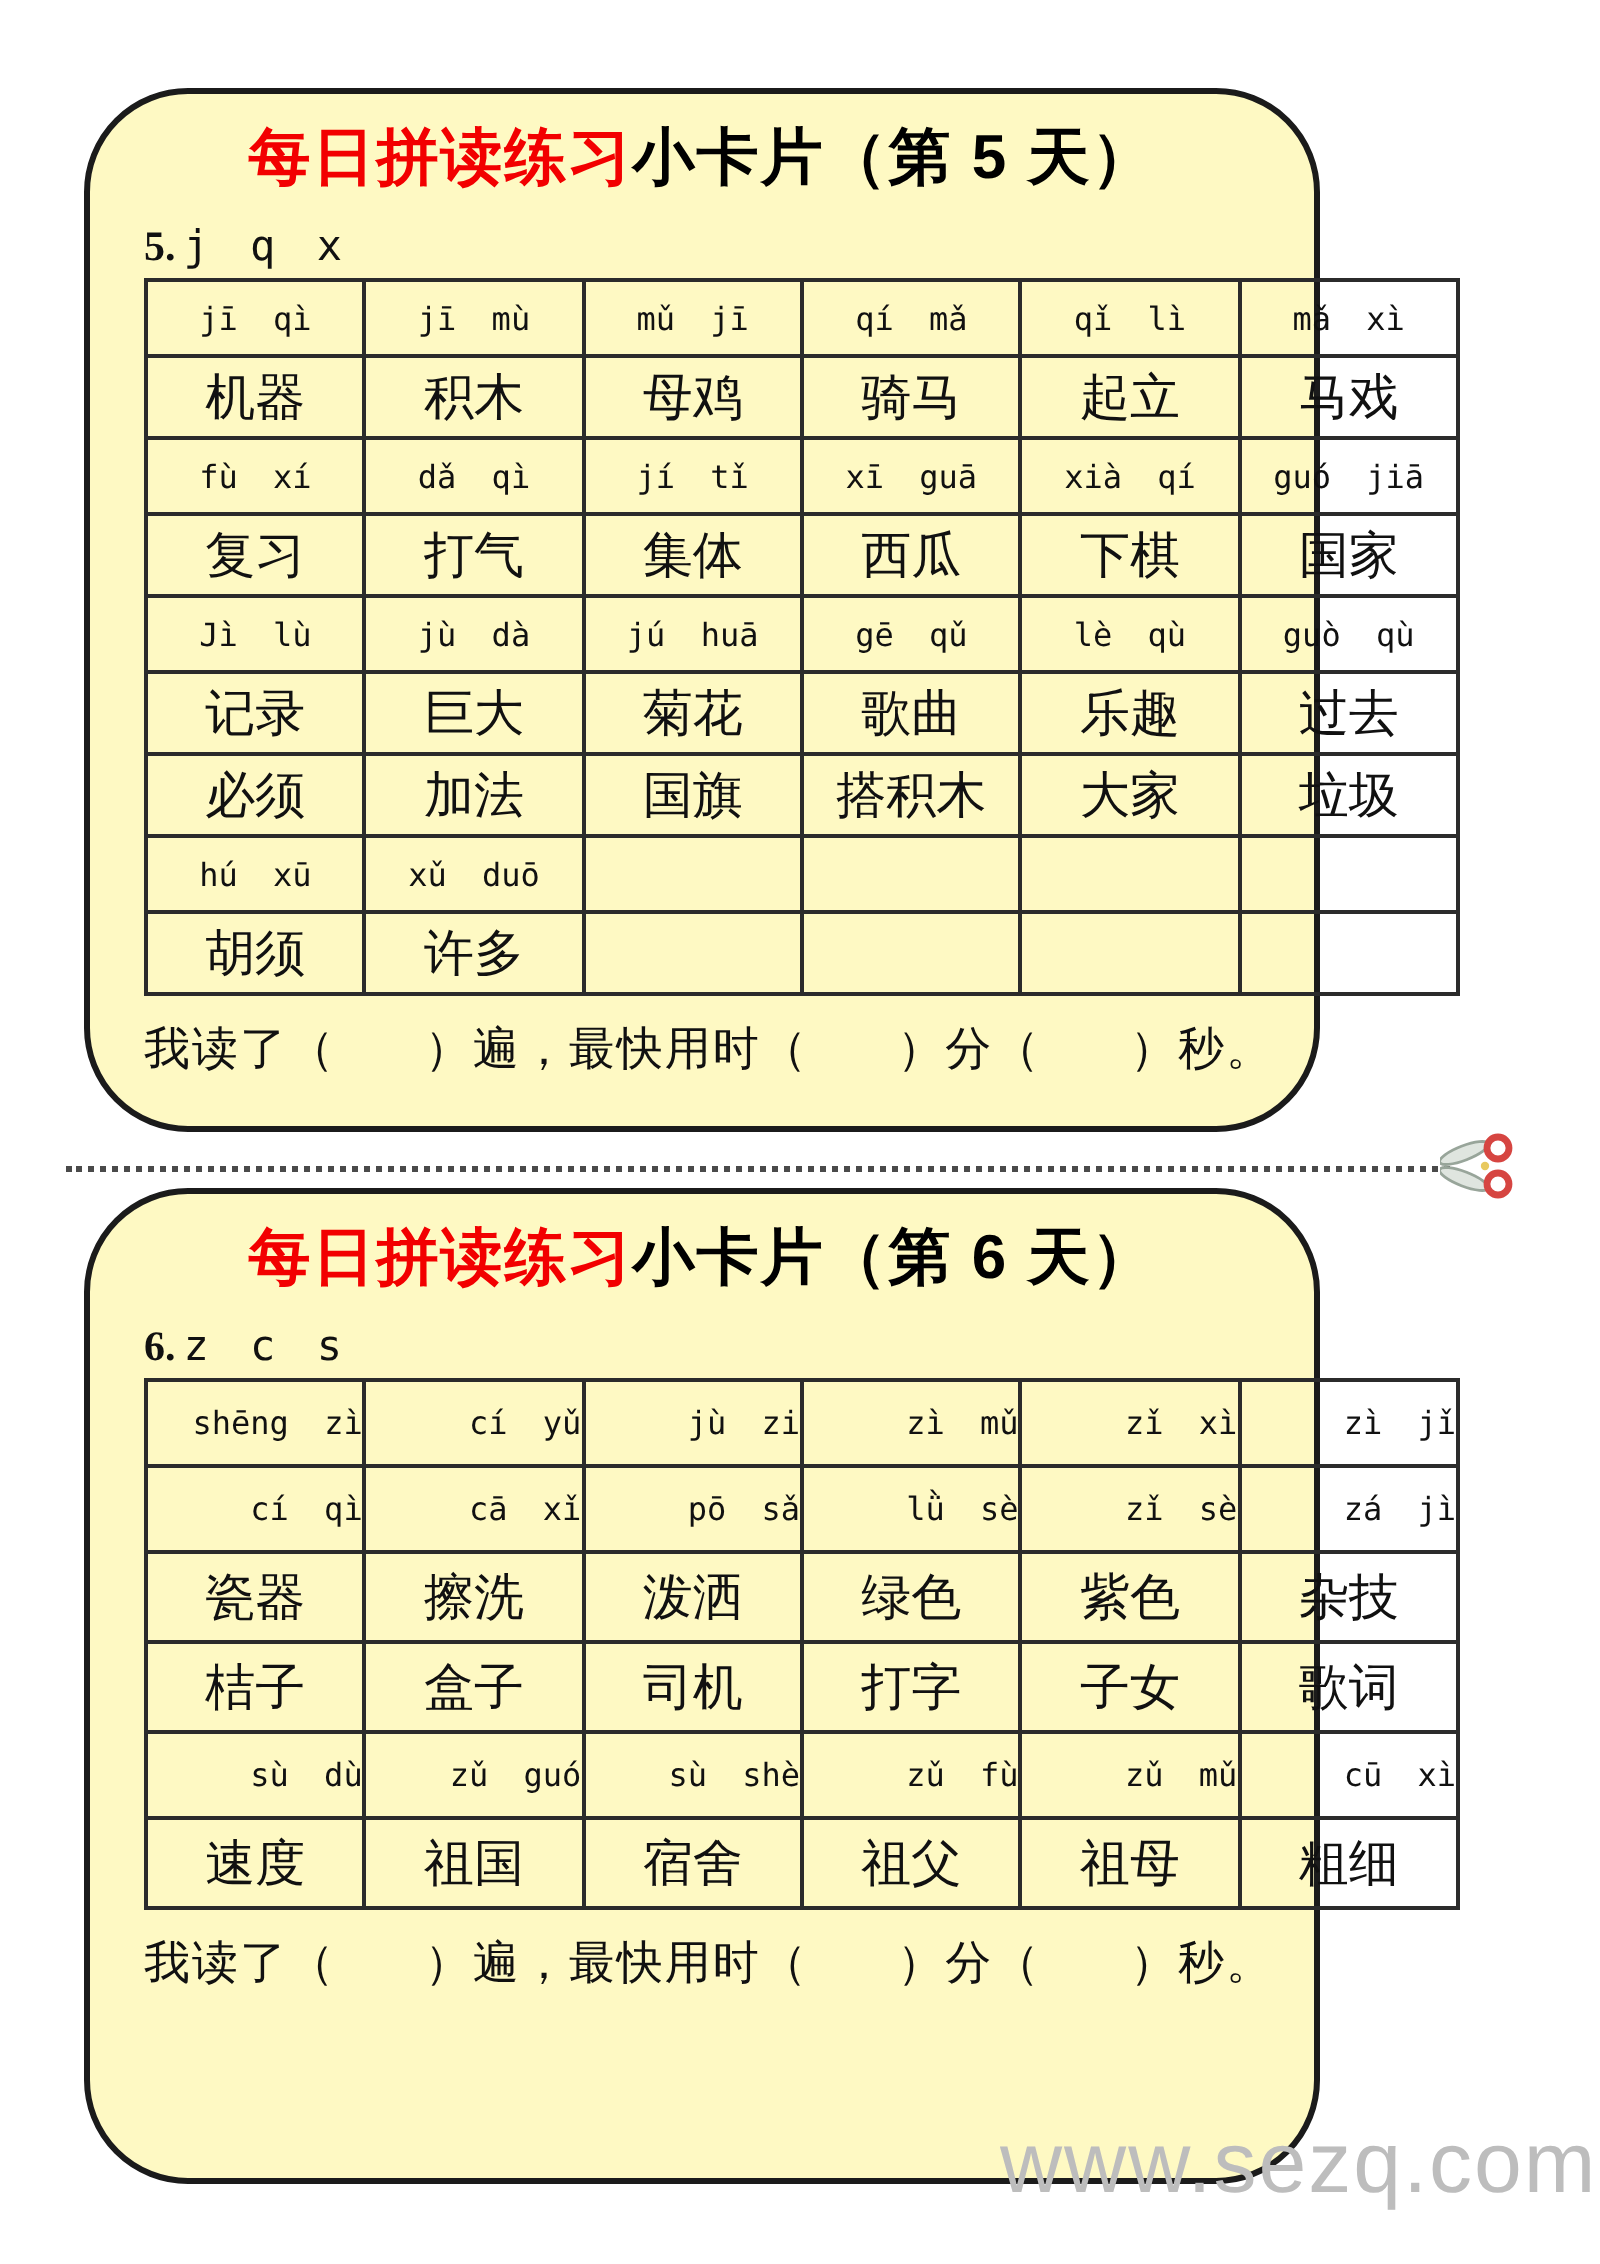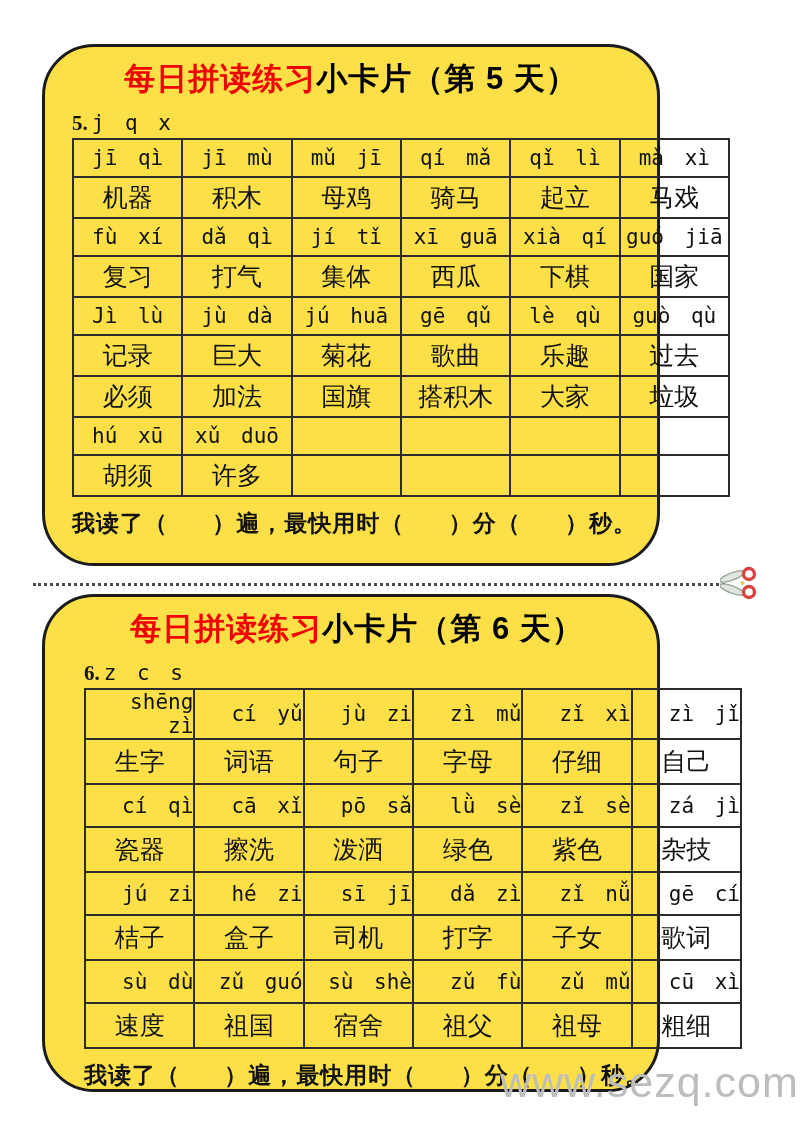--- a/index.html
+++ b/index.html
@@ -1,55 +1,55 @@
 <!DOCTYPE html>
 <html><head>
 <meta charset="utf-8">
 <style>
   html,body{margin:0;padding:0;}
   body{
     width:800px;height:1132px;position:relative;background:#ffffff;
     font-family:"Liberation Sans",sans-serif;color:#111;overflow:hidden;
   }
   .card{
-    position:absolute;left:42px;width:618px;background:#fde047;
+    position:absolute;left:42px;width:618px;background:#fef9c3;
     border:3px solid #1b1b1b;border-radius:52px;box-sizing:border-box;
   }
   #card1{top:44px;height:522px;}
-  #card2{top:594px;height:498px;padding-left:12px;}
+  #card2{top:594px;height:498px;}
 
   .card-title{
     text-align:center;margin-top:11px;font-size:31px;font-weight:700;
     letter-spacing:1px;white-space:nowrap;
   }
   .title-red{color:#f20000;}
   .title-black{color:#000;}
 
   .section-label{margin:12px 0 4px 27px;font-size:21px;line-height:22px;}
   .label-num{font-weight:700;font-family:"Liberation Serif",serif;}
   .label-letters{font-family:"DejaVu Sans Mono",monospace;letter-spacing:4px;margin-left:4px;}
 
   table.word-table{
     border-collapse:collapse;margin-left:27px;width:658px;table-layout:fixed;
   }
   .word-table td{
     border:2px solid #2b2b2b;text-align:center;vertical-align:middle;
     padding:0;overflow:hidden;
   }
   .word-table td.pinyin{
-    font-family:"DejaVu Sans Mono",monospace;font-size:21px;word-spacing:8px;
+    font-family:"DejaVu Sans Mono",monospace;font-size:16px;word-spacing:8px;
   }
   .word-table td.hanzi{font-size:25px;font-family:"DejaVu Serif",serif;}
   #card1 td.pinyin{height:36px;}
   #card1 td.hanzi{height:39px;}
   #card2 td.pinyin{height:41px;text-align:right;}
   #card2 td.hanzi{height:43px;}
 
   .card-footer{
-    margin:11px 0 0 27px;font-size:23px;white-space:pre;letter-spacing:1px;font-weight:bold;
+    margin:11px 0 0 27px;font-size:23px;white-space:pre;letter-spacing:1px;
   }
 
   .cut-line{
     position:absolute;left:33px;top:583px;width:692px;height:0;
     border-top:3px dotted #4a4a4a;
   }
   .scissors{position:absolute;left:720px;top:564px;width:38px;height:38px;}
 
   .watermark{
     position:absolute;left:500px;top:1058px;font-size:43px;color:#bdbdbd;
@@ -165,52 +165,36 @@
     <tbody>
         <tr>
           <td class="pinyin">shēng zì</td>
           <td class="pinyin">cí yǔ</td>
           <td class="pinyin">jù zi</td>
           <td class="pinyin">zì mǔ</td>
           <td class="pinyin">zǐ xì</td>
           <td class="pinyin">zì jǐ</td>
         </tr>
         <tr>
-          <td class="hanzi">生字</td>
-          <td class="hanzi">词语</td>
-          <td class="hanzi">句子</td>
-          <td class="hanzi">字母</td>
-          <td class="hanzi">仔细</td>
-          <td class="hanzi">自己</td>
-        </tr>
-        <tr>
           <td class="pinyin">cí qì</td>
           <td class="pinyin">cā xǐ</td>
           <td class="pinyin">pō sǎ</td>
           <td class="pinyin">lǜ sè</td>
           <td class="pinyin">zǐ sè</td>
           <td class="pinyin">zá jì</td>
         </tr>
         <tr>
           <td class="hanzi">瓷器</td>
           <td class="hanzi">擦洗</td>
           <td class="hanzi">泼洒</td>
           <td class="hanzi">绿色</td>
           <td class="hanzi">紫色</td>
           <td class="hanzi">杂技</td>
         </tr>
         <tr>
-          <td class="pinyin">jú zi</td>
-          <td class="pinyin">hé zi</td>
-          <td class="pinyin">sī jī</td>
-          <td class="pinyin">dǎ zì</td>
-          <td class="pinyin">zǐ nǚ</td>
-          <td class="pinyin">gē cí</td>
-        </tr>
-        <tr>
           <td class="hanzi">桔子</td>
           <td class="hanzi">盒子</td>
           <td class="hanzi">司机</td>
           <td class="hanzi">打字</td>
           <td class="hanzi">子女</td>
           <td class="hanzi">歌词</td>
         </tr>
         <tr>
           <td class="pinyin">sù dù</td>
           <td class="pinyin">zǔ guó</td>

